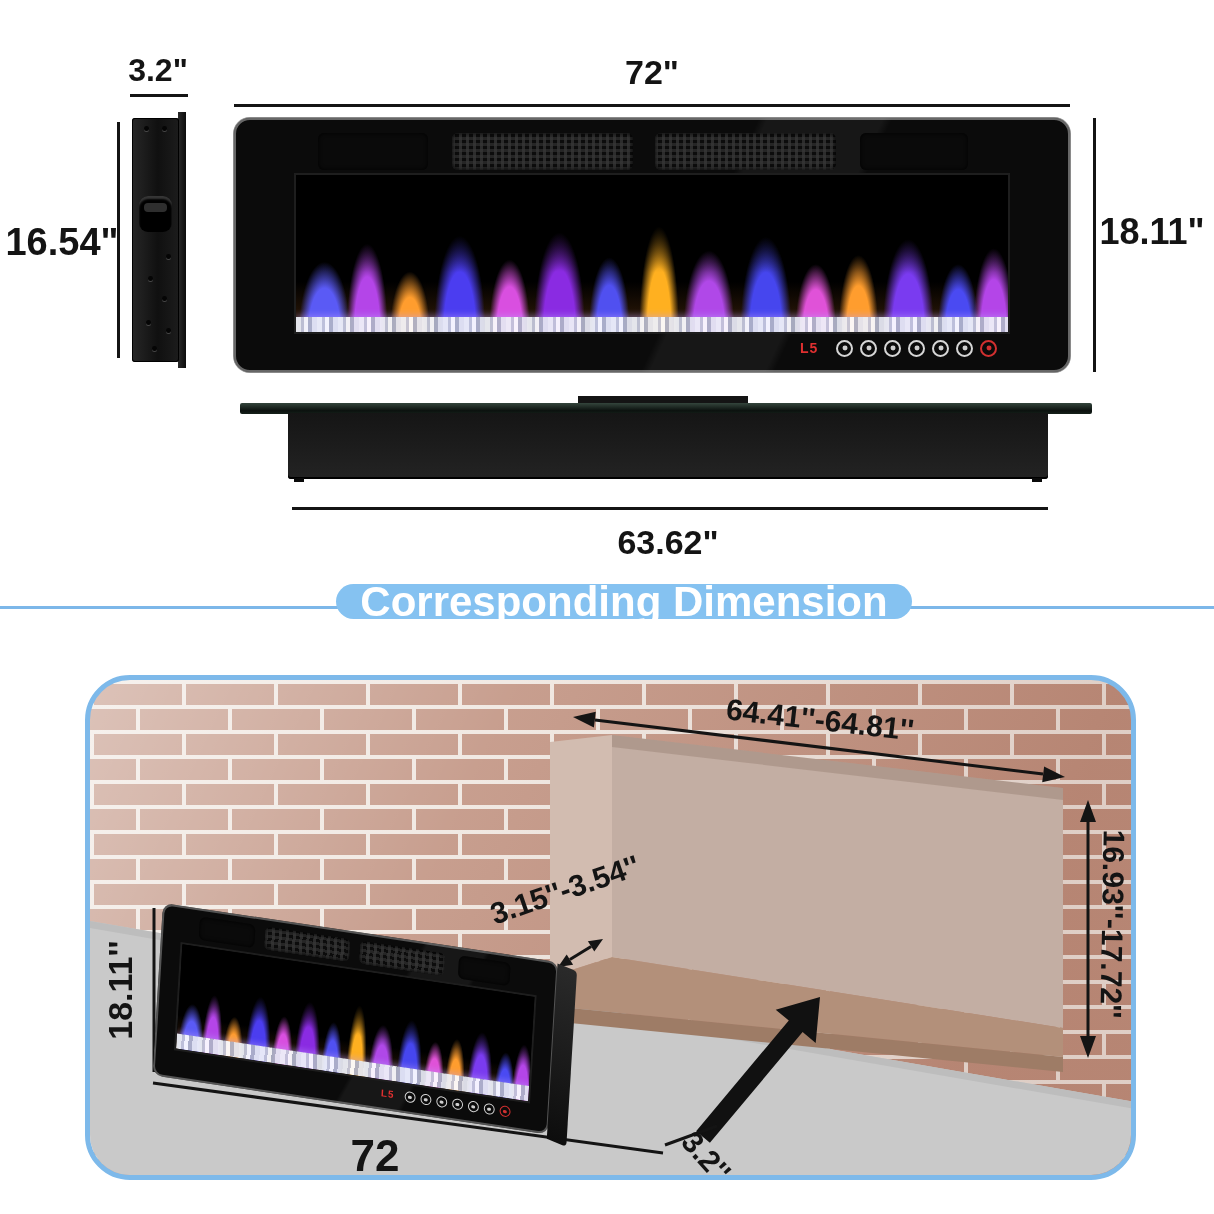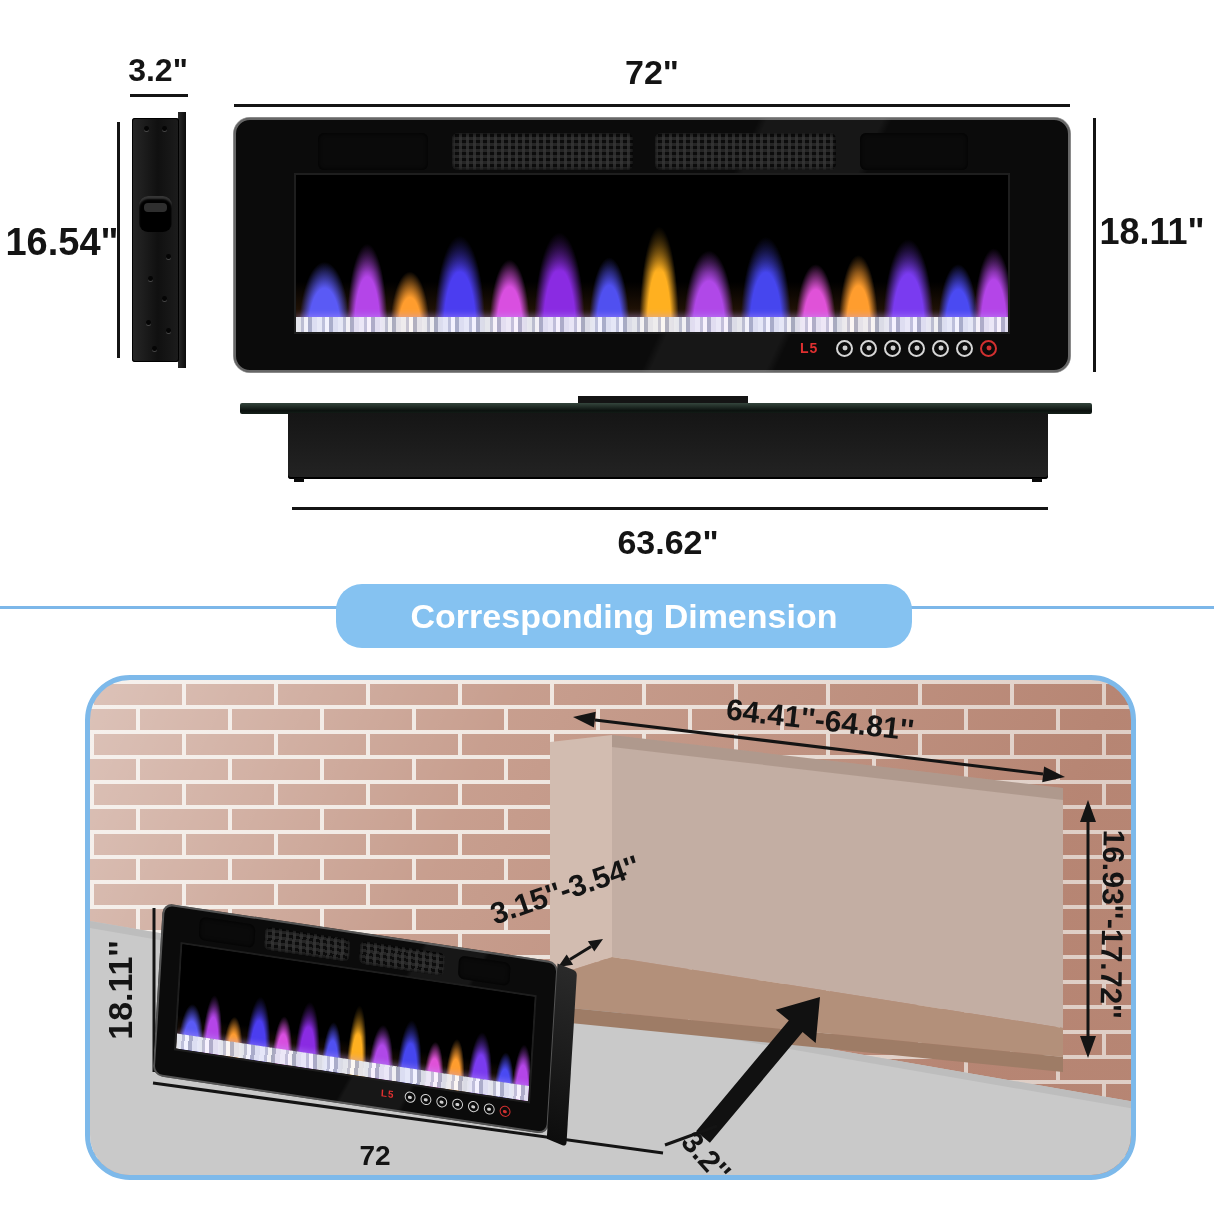--- a/index.html
+++ b/index.html
@@ -79,23 +79,23 @@
   .back-tab{position:absolute;left:578px;top:396px;width:170px;height:9px;background:#141414;}
   .back-lip{position:absolute;left:240px;top:403px;width:852px;height:11px;
             background:linear-gradient(to bottom,#34453c,#0b110e 70%,#15201a);border-radius:2px;}
   .back-body{position:absolute;left:288px;top:413px;width:760px;height:66px;
              background:linear-gradient(to bottom,#151515,#232323);
              border-radius:0 0 3px 3px;box-shadow:inset 0 -2px 0 #000;}
   .foot{position:absolute;bottom:-3px;width:10px;height:4px;background:#0a0a0a;}
 
   
   .banner-line{position:absolute;left:0;top:606px;width:1214px;height:3px;background:#7cb7e9;}
-  .banner-pill{position:absolute;left:336px;top:584px;width:576px;height:64px;border-radius:26px;
+  .banner-pill{position:absolute;left:336px;top:584px;width:576px;height:35px;border-radius:26px;
                background:#85c2f1;display:flex;align-items:center;justify-content:center;
-               color:#fff;font-weight:bold;font-size:34px;}
+               color:#fff;font-weight:bold;font-size:42px;}
 
   
   .panel{position:absolute;left:85px;top:675px;width:1051px;height:505px;box-sizing:border-box;
          border:5px solid #7db9ea;border-radius:45px;overflow:hidden;
          background-color:#c0917f;
          background-image:
            linear-gradient(115deg,rgba(255,255,255,.45),rgba(255,255,255,.12) 34%,rgba(125,62,44,.14) 82%),
            repeating-linear-gradient(to bottom,#efe6df 0 4px,transparent 4px 25px),
            conic-gradient(at 4px 25px,transparent 0 270deg,#efe6df 270deg 360deg),
            conic-gradient(at 4px 25px,transparent 0 270deg,#efe6df 270deg 360deg);
@@ -233,17 +233,17 @@
         <span class="btn"></span>
         <span class="btn"></span>
         <span class="btn power"></span>
       </div>
     </div>
 
     <div class="dim" style="left:730px;top:40px;font-size:30px;transform:translate(-50%,-50%) rotate(6.5deg)">64.41''-64.81''</div>
     <div class="dim" style="left:475px;top:210px;font-size:30px;transform:translate(-50%,-50%) rotate(-19deg)">3.15''-3.54''</div>
     <div class="dim" style="left:1022px;top:244px;font-size:30px;transform:translate(-50%,-50%) rotate(91deg)">16.93''-17.72''</div>
     <div class="dim" style="left:30px;top:310px;font-size:34px;transform:translate(-50%,-50%) rotate(-90deg)">18.11''</div>
-    <div class="dim" style="left:285px;top:476px;font-size:28px">72</div>
+    <div class="dim" style="left:285px;top:476px;font-size:44px">72</div>
     <div class="dim" style="left:616px;top:477px;font-size:30px;transform:translate(-50%,-50%) rotate(48deg)">3.2''</div>
   </div>
 
 </div>
 
 </body></html>

